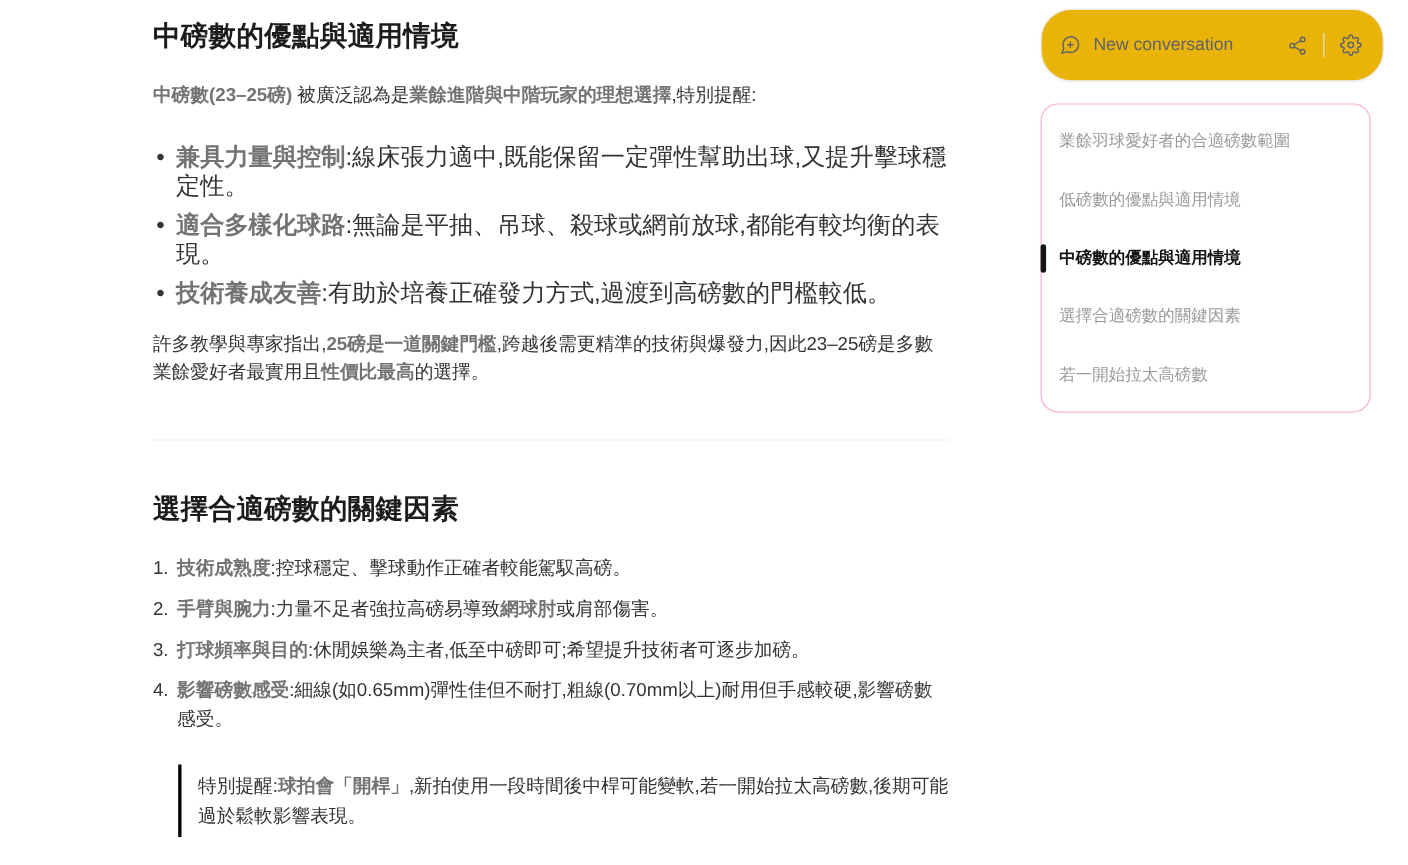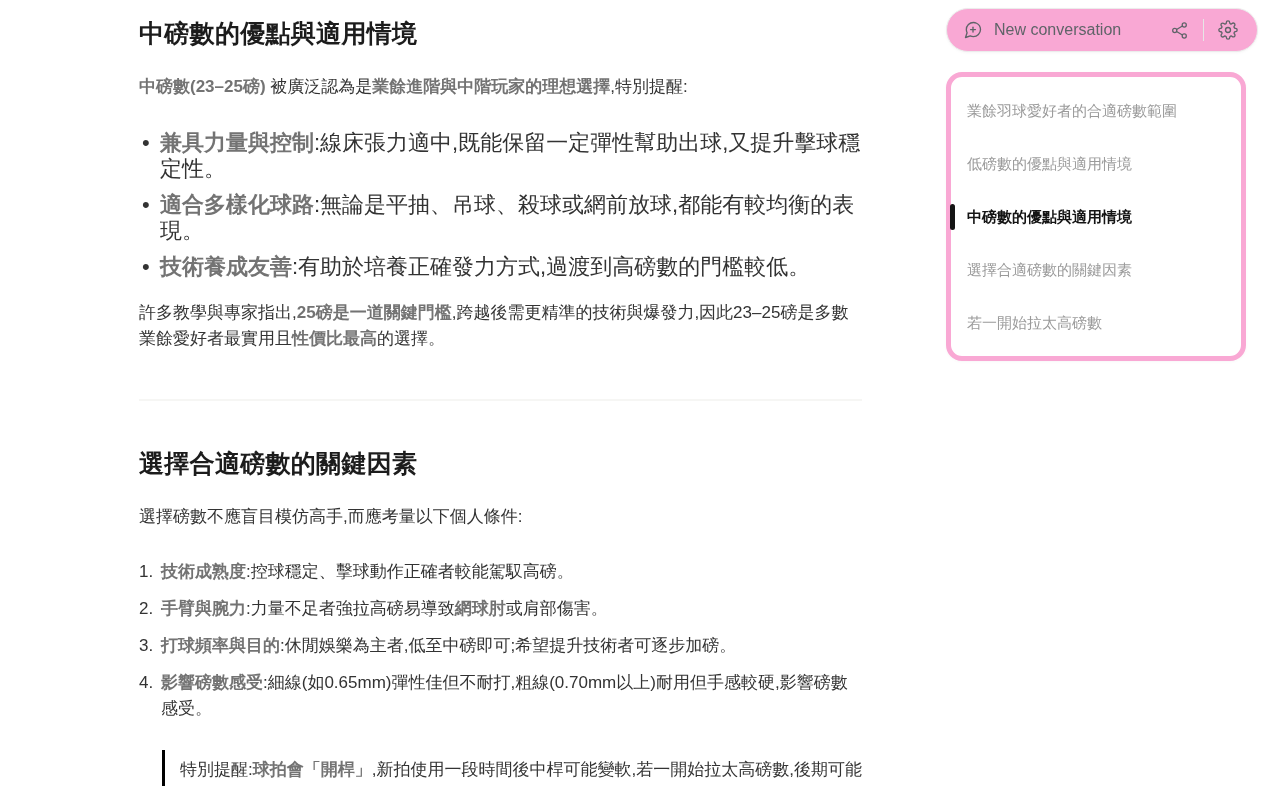--- a/index.html
+++ b/index.html
@@ -35,36 +35,36 @@
   .numbered .n-text { flex:1; }
 
   blockquote.note {
     margin:28px 0 0 23px; border-left:3px solid #000000; padding:6px 0 6px 15px;
   }
   blockquote.note p { font-size:17px; line-height:27px; margin:0; }
 
   
   .sidebar { position:absolute; left:946px; top:8px; width:312px; }
   .toolbar-pill {
-    width:312px; height:44px; background:#f9a8d4; border:1px solid #ececec;
+    width:312px; height:66px; background:#eab308; border:1px solid #ececec;
     border-radius:28px; display:flex; align-items:center; padding:0 16px 0 16px;
     box-shadow:0 1px 3px rgba(0,0,0,0.04);
   }
   .new-conv-btn {
     display:flex; align-items:center; gap:11px; flex:1; background:none; border:none;
     padding:0; cursor:pointer; color:#5f6368; font-size:16px; font-family:inherit; text-align:left;
   }
   .icon-btn {
     background:none; border:none; padding:3px; cursor:pointer; display:flex;
     align-items:center; color:#5f6368;
   }
   .vdiv { width:1px; height:22px; background:#e6e6e6; margin:0 11px; }
 
   .toc-card {
-    margin-top:20px; width:300px; background:#ffffff; border:5px solid #f9a8d4;
+    margin-top:20px; width:300px; background:#ffffff; border:1px solid #f9a8d4;
     border-radius:16px; padding:7px 0; position:relative;
     box-shadow:0 1px 3px rgba(0,0,0,0.03);
   }
   .toc-item {
     display:block; position:relative; padding:16px 16px; font-size:15px; line-height:21px;
     color:#9a9a9a; text-decoration:none; cursor:pointer;
   }
   .toc-item.active { color:#141414; font-weight:700; }
   .toc-item .marker { display:none; }
   .toc-item.active .marker {
@@ -90,21 +90,20 @@
     </ul>
 
     <p class="body-p"><span>許多教學與專家指出,</span><strong>25磅是一道關鍵門檻</strong><span>,跨越後需更精準的技術與爆發力,因此23–25磅是多數業餘愛好者最實用且</span><strong>性價比最高</strong><span>的選擇。</span></p>
   </section>
 
   <hr class="divider">
 
   <section>
     <h2 class="section-heading">選擇合適磅數的關鍵因素</h2>
 
-    <p class="body-p intro2">選擇磅數不應盲目模仿高手,而應考量以下個人條件:</p>
 
     <div class="numbered">
       <div class="n-item">
         <span class="num">1.</span>
         <span class="n-text"><strong>技術成熟度</strong><span>:控球穩定、擊球動作正確者較能駕馭高磅。</span></span>
       </div>
       <div class="n-item">
         <span class="num">2.</span>
         <span class="n-text"><strong>手臂與腕力</strong><span>:力量不足者強拉高磅易導致</span><strong>網球肘</strong><span>或肩部傷害。</span></span>
       </div>

